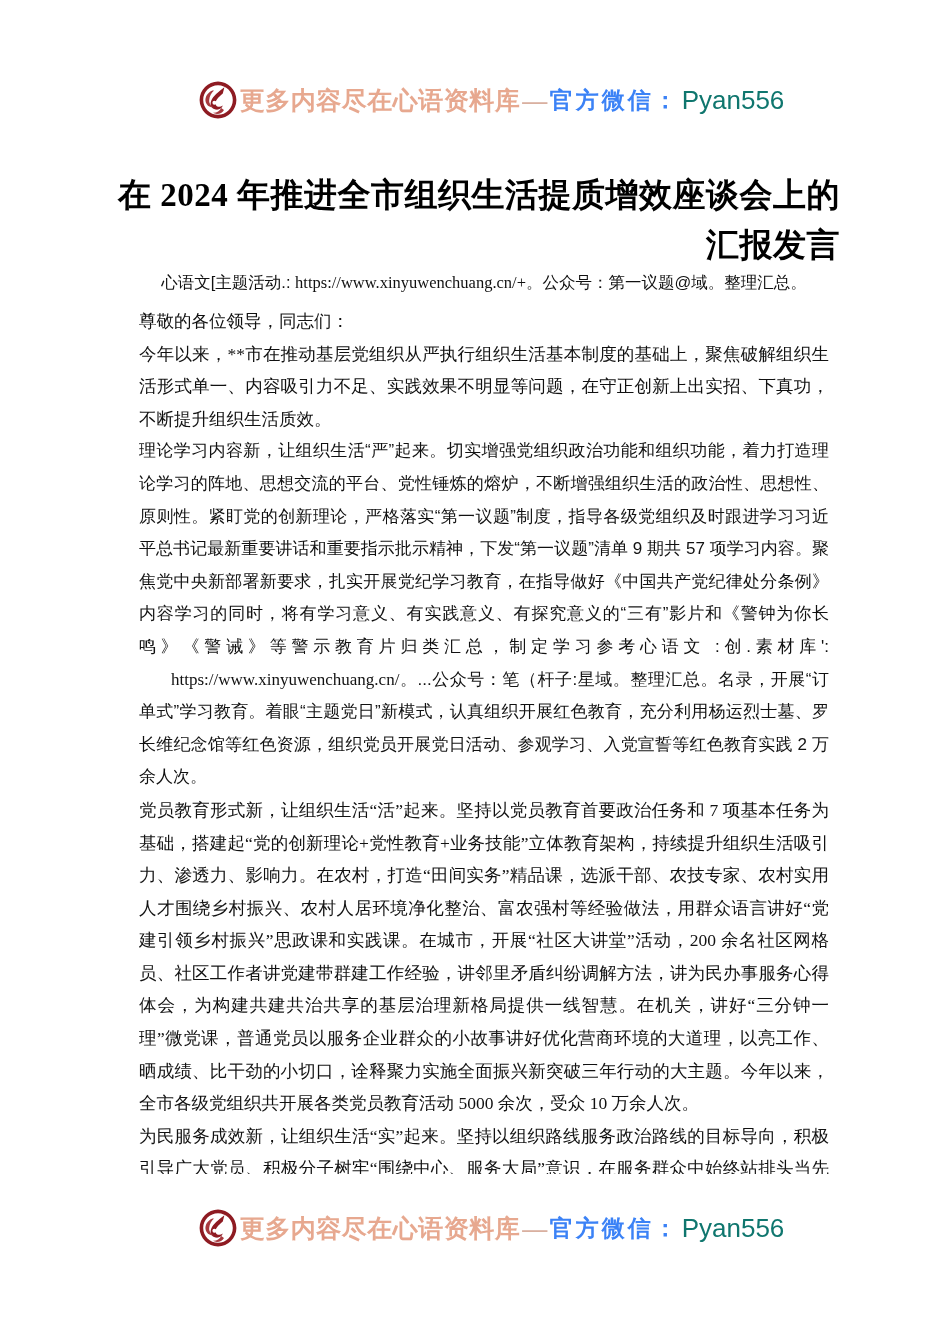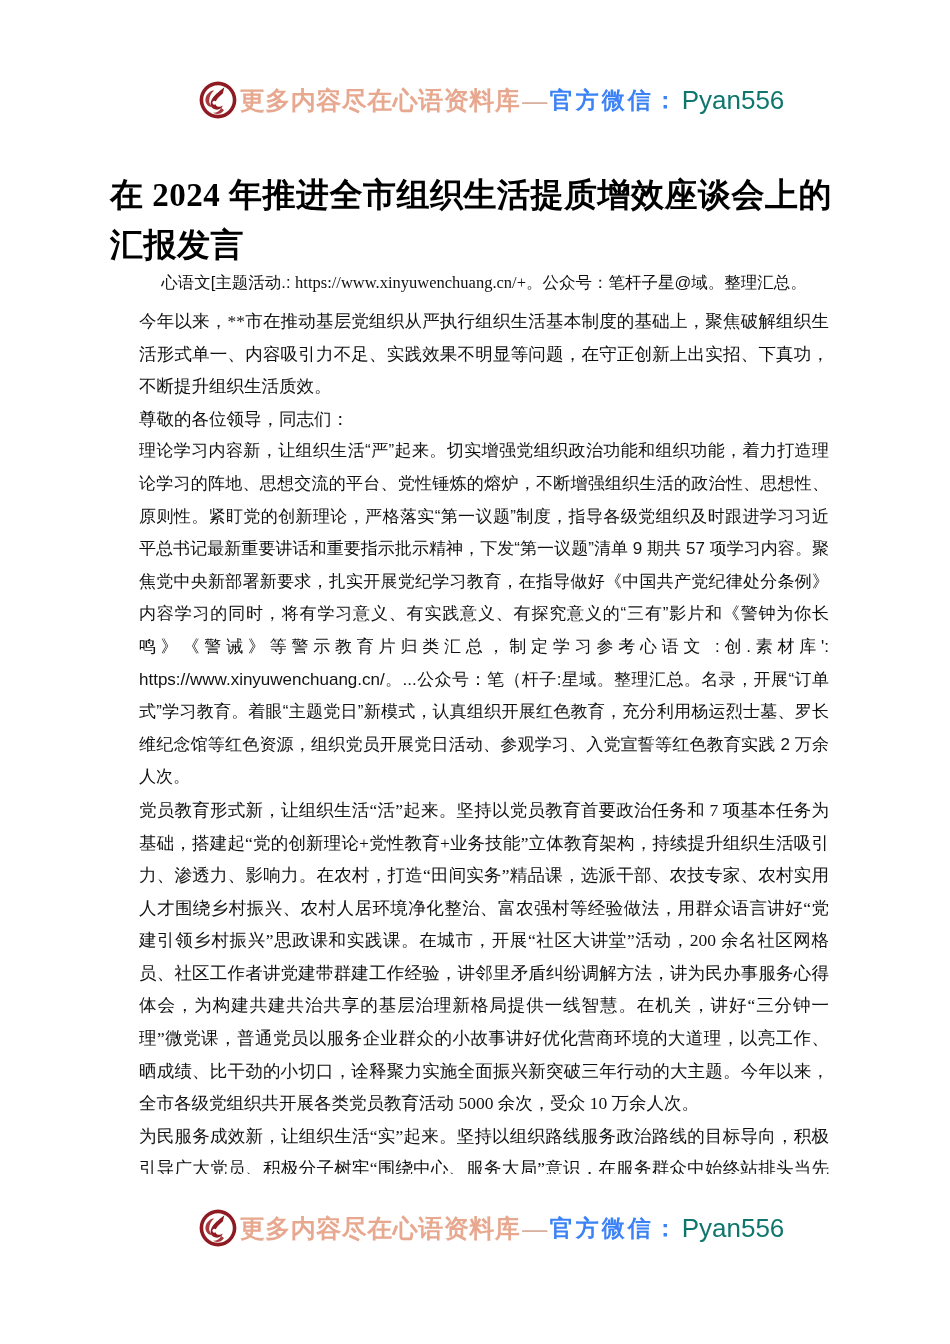--- a/index.html
+++ b/index.html
@@ -61,21 +61,21 @@
     font-size: 26px;
     letter-spacing: 0px;
   }
 
   
   .doc-title {
     position: absolute;
     top: 148px;
     left: 110px;
     width: 730px;
-    text-align: left;
+    text-align: right;
     font-family: "Liberation Serif", "DejaVu Serif", serif;
     font-size: 33px;
     line-height: 50px;
     color: #000;
     letter-spacing: 0.5px;
   }
 
   
   .content {
     position: absolute;
@@ -113,21 +113,22 @@
   p.serif {
     font-family: "Liberation Serif", "DejaVu Serif", serif;
   }
   
   p.sans {
     font-family: "Liberation Sans", "DejaVu Sans", sans-serif;
     font-size: 17px;
     line-height: 32.6px;
   }
   p.sans .inline-serif {
-    font-family: Liberation Sans, sans-serif;
+    font-family: Liberation Serif, serif;
+    margin-left: 32px;
   }
 
   .clipped {
     max-height: 906px;
     overflow: hidden;
   }
 </style>
 </head>
 <body>
 
@@ -145,26 +146,26 @@
     <span class="wm-text wm-dash">—</span>
     <span class="wm-text wm-dark">官方微信：</span>
     <span class="wm-text wm-accent">Pyan556</span>
   </div>
 
   <h1 class="doc-title">在 2024 年推进全市组织生活提质增效座谈会上的汇报发言</h1>
 
   <div class="content clipped">
 
     <div class="source-line">
-      <span>心语文[主题活动.: </span><span class="url">https://www.xinyuwenchuang.cn/+</span><span>。公众号：笔杆子星@域。整理汇总。</span>
+      <span>心语文[主题活动.: </span><span class="url">https://www.xinyuwenchuang.cn/+</span><span>。公众号：第一议题@域。整理汇总。</span>
     </div>
 
+    <p class="para serif">尊敬的各位领导，同志们：</p>
+
     <p class="para serif">今年以来，**市在推动基层党组织从严执行组织生活基本制度的基础上，聚焦破解组织生活形式单一、内容吸引力不足、实践效果不明显等问题，在守正创新上出实招、下真功，不断提升组织生活质效。</p>
-
-    <p class="para serif">尊敬的各位领导，同志们：</p>
 
     <p class="para sans"><span>理论学习内容新，让组织生活“严”起来。切实增强党组织政治功能和组织功能，着力打造理论学习的阵地、思想交流的平台、党性锤炼的熔炉，不断增强组织生活的政治性、思想性、原则性。紧盯党的创新理论，严格落实“第一议题”制度，指导各级党组织及时跟进学习习近平总书记最新重要讲话和重要指示批示精神，下发“第一议题”清单 9 期共 57 项学习内容。聚焦党中央新部署新要求，扎实开展党纪学习教育，在指导做好《中国共产党纪律处分条例》内容学习的同时，将有学习意义、有实践意义、有探究意义的“三有”影片和《警钟为你长鸣》《警诫》等警示教育片归类汇总，制定学习参考心语文 :创.素材库': </span><span class="inline-serif">https://www.xinyuwenchuang.cn/</span><span>。...公众号：笔（杆子:星域。整理汇总。名录，开展“订单式”学习教育。着眼“主题党日”新模式，认真组织开展红色教育，充分利用杨运烈士墓、罗长维纪念馆等红色资源，组织党员开展党日活动、参观学习、入党宣誓等红色教育实践 2 万余人次。</span></p>
 
     <p class="para serif">党员教育形式新，让组织生活“活”起来。坚持以党员教育首要政治任务和 7 项基本任务为基础，搭建起“党的创新理论+党性教育+业务技能”立体教育架构，持续提升组织生活吸引力、渗透力、影响力。在农村，打造“田间实务”精品课，选派干部、农技专家、农村实用人才围绕乡村振兴、农村人居环境净化整治、富农强村等经验做法，用群众语言讲好“党建引领乡村振兴”思政课和实践课。在城市，开展“社区大讲堂”活动，200 余名社区网格员、社区工作者讲党建带群建工作经验，讲邻里矛盾纠纷调解方法，讲为民办事服务心得体会，为构建共建共治共享的基层治理新格局提供一线智慧。在机关，讲好“三分钟一理”微党课，普通党员以服务企业群众的小故事讲好优化营商环境的大道理，以亮工作、晒成绩、比干劲的小切口，诠释聚力实施全面振兴新突破三年行动的大主题。今年以来，全市各级党组织共开展各类党员教育活动 5000 余次，受众 10 万余人次。</p>
 
     <p class="para serif">为民服务成效新，让组织生活“实”起来。坚持以组织路线服务政治路线的目标导向，积极引导广大党员、积极分子树牢“围绕中心、服务大局”意识，在服务群众中始终站排头当先锋、作表率。深入开展“三年行动攻坚年 争作贡献促振兴”主题活动，指导市直机关各级党组织书记建立党建工作项目 424 个，设立共产党员先锋岗 57 个，组建志愿服务队 73 支，开展志愿服务 2400 余人次。结合“在职党员进社区”开展“三联三同三送”志愿服务活动，推动实施主题教育强武装、岗位练兵提素质、调查研究出成效、主动服务解难题等 10 个专项行动，开展承诺践诺服务 49 次，解决群众实际困难 1100 余个，完成实事项目 104 个，收集意见建议 107 条，解决问题 98 个。积极推广“红色网格服务驿站”经验做法，设置“心愿墙”，通过群众“点单”、社区“派单”、在职党员和“两代表一委员”“接单”的模式，让群众心愿个个有回音、件件有着落，目前已有 3000 余名党员注册成为志愿</p>
 
   </div>
 
   <div class="watermark watermark-bottom">

